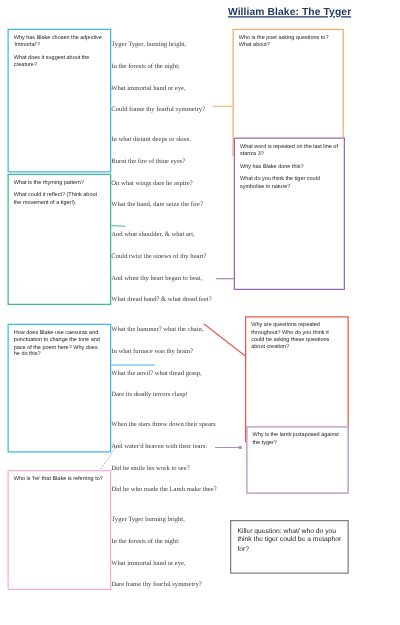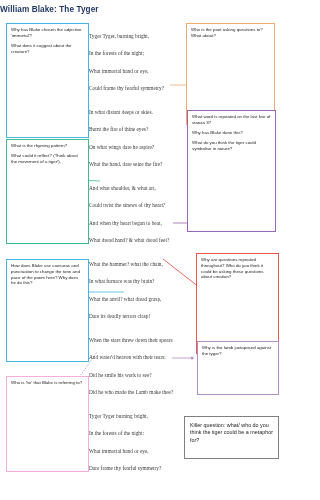--- a/index.html
+++ b/index.html
@@ -16,24 +16,25 @@
     height: 500px;
     background: #ffffff;
     overflow: hidden;
   }
   
   #doc-title {
     position: absolute;
     left: 0;
     top: 5px;
     width: 281px;
-    text-align: left;
+    text-align: right;
     font-size: 8.2px;
     font-weight: bold;
     color: #1f3864;
+    text-decoration: underline;
     letter-spacing: 0.1px;
   }
   
   #poem {
     position: absolute;
     left: 89px;
     top: 28px;
     width: 98px;
     font-family: "Liberation Serif", serif;
     font-size: 5.3px;

